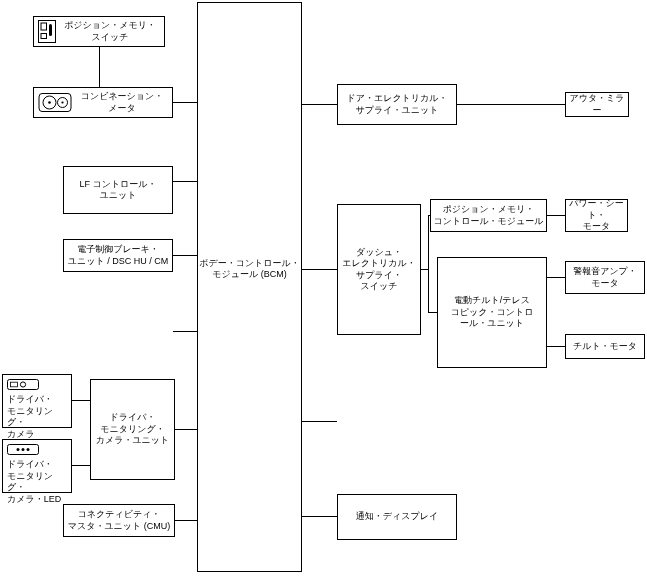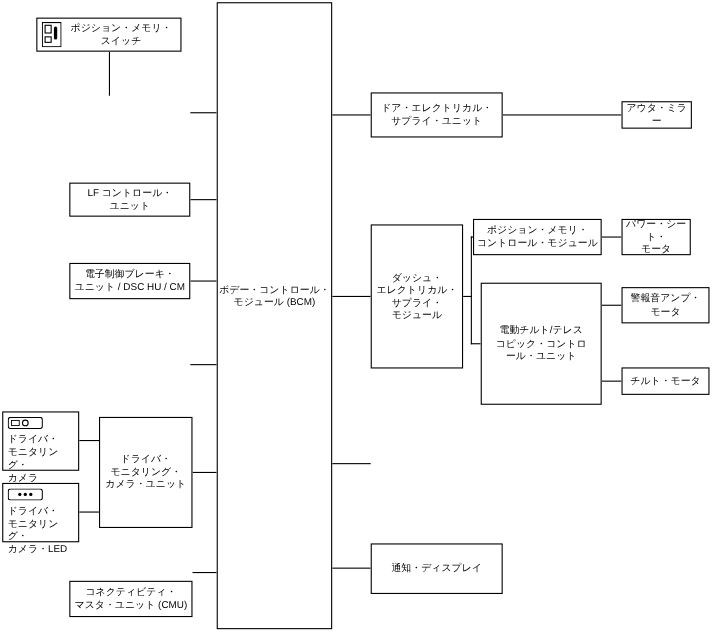--- a/index.html
+++ b/index.html
@@ -55,22 +55,35 @@
         <rect x="0.5" y="0.5" width="17" height="22" fill="none" stroke="#000"></rect>
         <rect x="3" y="3" width="5.5" height="7" fill="none" stroke="#000"></rect>
         <rect x="11" y="4" width="3" height="12" rx="1.5" fill="#000"></rect>
         <rect x="3" y="13.5" width="5.5" height="5" fill="none" stroke="#000"></rect>
       </svg>
     </span>
     <span class="label">ポジション・メモリ・
 スイッチ</span>
   </div>
 
+  <div class="node row" style="left:33px;top:87px;width:140px;height:31px">
+    <span class="icon">
+      <svg width="34" height="21" viewBox="0 0 34 21">
+        <path d="M4 1.5 H30 Q33 1.5 33 5 V16 Q33 19.5 30 19.5 H4 Q1 19.5 1 16 V5 Q1 1.5 4 1.5 Z" fill="none" stroke="#000"></path>
+        <circle cx="11.5" cy="10.5" r="6.5" fill="none" stroke="#000"></circle>
+        <circle cx="11.5" cy="10.5" r="1.3" fill="#000"></circle>
+        <circle cx="24.5" cy="10.5" r="5" fill="none" stroke="#000"></circle>
+        <circle cx="24.5" cy="10.5" r="1.1" fill="#000"></circle>
+      </svg>
+    </span>
+    <span class="label">コンビネーション・
+メータ</span>
+  </div>
 
-  <div class="node" style="left:63px;top:166px;width:110px;height:31px">
+  <div class="node" style="left:63px;top:166px;width:110px;height:48px">
     <span class="label">LF コントロール・
 ユニット</span>
   </div>
 
   <div class="node" style="left:63px;top:239px;width:110px;height:33px">
     <span class="label">電子制御ブレーキ・
 ユニット / DSC HU / CM</span>
   </div>
 
 
@@ -100,21 +113,21 @@
 モニタリング・
 カメラ・LED</span>
   </div>
 
   <div class="node" style="left:90px;top:379px;width:85px;height:101px">
     <span class="label">ドライバ・
 モニタリング・
 カメラ・ユニット</span>
   </div>
 
-  <div class="node" style="left:63px;top:528px;width:112px;height:33px">
+  <div class="node" style="left:63px;top:504px;width:112px;height:33px">
     <span class="label">コネクティビティ・
 マスタ・ユニット (CMU)</span>
   </div>
 
   <div class="node bcm" style="left:197px;top:2px;width:105px;height:570px">
     <span class="label">ボデー・コントロール・
 モジュール (BCM)</span>
   </div>
 
   <div class="node" style="left:337px;top:84px;width:120px;height:41px">
@@ -123,21 +136,21 @@
   </div>
 
   <div class="node" style="left:565px;top:92px;width:64px;height:25px">
     <span class="label">アウタ・ミラー</span>
   </div>
 
   <div class="node" style="left:337px;top:204px;width:84px;height:131px">
     <span class="label">ダッシュ・
 エレクトリカル・
 サプライ・
-モジュール</span>
+スイッチ</span>
   </div>
 
   <div class="node" style="left:430px;top:199px;width:117px;height:33px">
     <span class="label">ポジション・メモリ・
 コントロール・モジュール</span>
   </div>
 
   <div class="node" style="left:565px;top:199px;width:63px;height:33px">
     <span class="label">パワー・シート・
 モータ</span>

